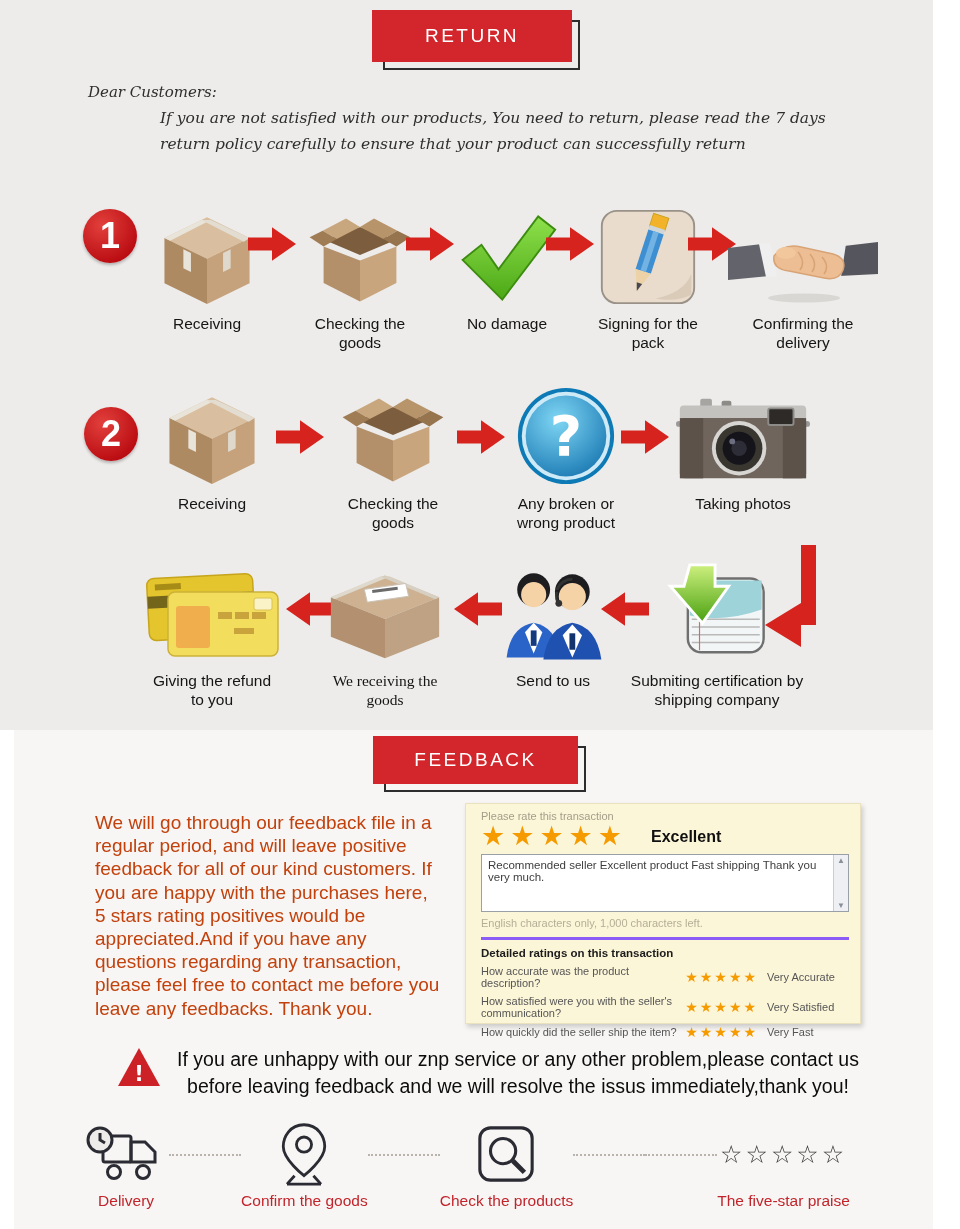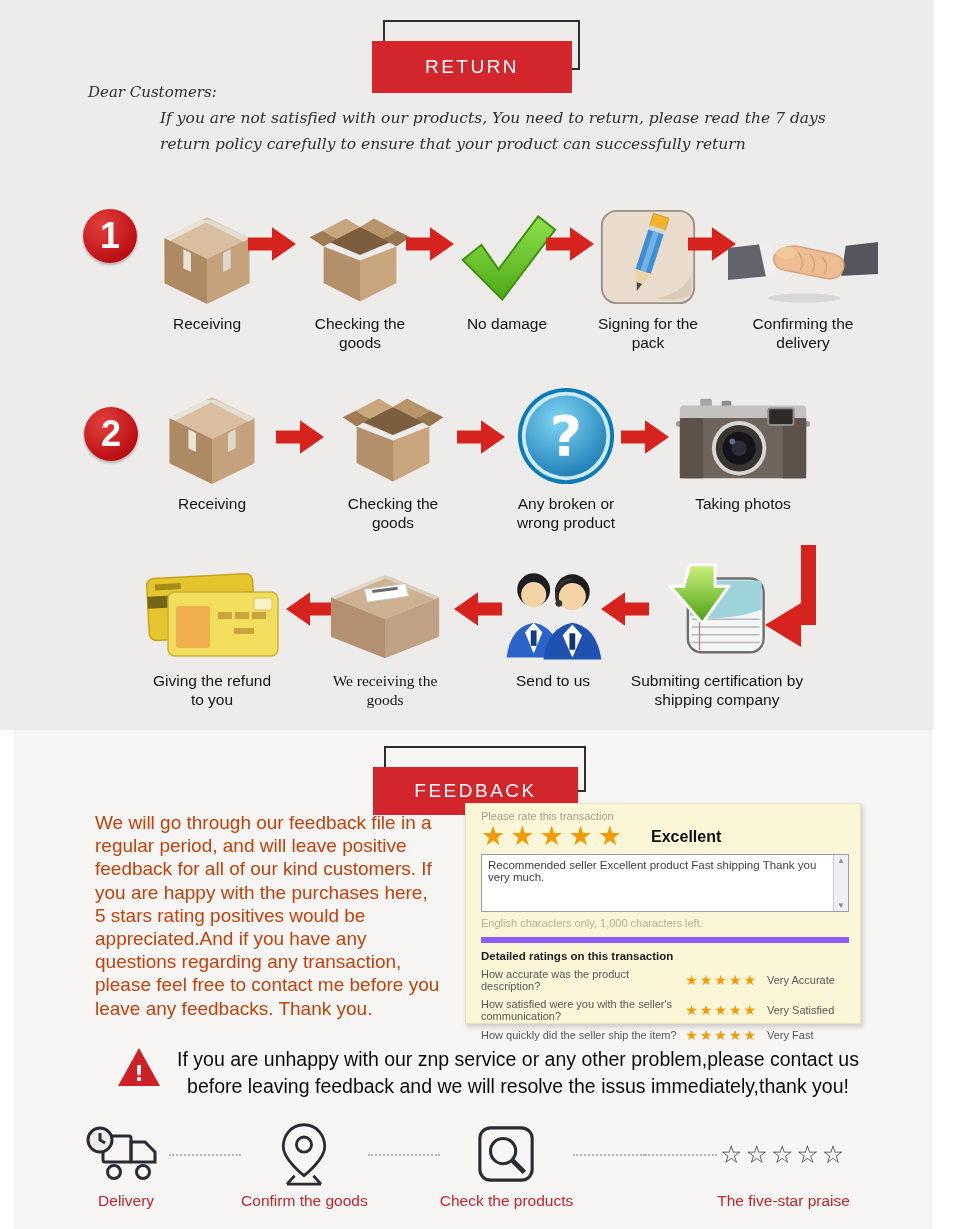--- a/index.html
+++ b/index.html
@@ -7,21 +7,21 @@
         font-family:"Liberation Sans",sans-serif;}
   .top-bg{position:absolute;left:0;top:0;width:933px;height:730px;background:#edecea;}
   .bottom-bg{position:absolute;left:14px;top:730px;width:919px;height:499px;background:#f7f6f4;}
 
   
   .banner{position:absolute;width:200px;height:52px;}
   .banner .outline{position:absolute;left:11px;top:10px;width:197px;height:50px;
                    border:2px solid #2d2d2d;box-sizing:border-box;}
   .banner .face{position:absolute;left:0;top:0;width:100%;height:100%;background:#d2262c;
                 display:flex;align-items:center;justify-content:center;color:#fff;
-                font-size:19px;letter-spacing:2.5px;margin-top:31px;}
+                font-size:19px;letter-spacing:2.5px;}
 
   .hand{position:absolute;font-family:"DejaVu Serif",serif;font-style:italic;color:#2e2e2e;}
 
   
   .numb{position:absolute;width:54px;height:54px;border-radius:50%;
         background:radial-gradient(circle at 35% 30%,#e2403c,#ba0c12 75%);
         color:#fff;font-weight:bold;font-size:36px;display:flex;align-items:center;
         justify-content:center;box-shadow:0 2px 3px rgba(0,0,0,.25);}
   .step{position:absolute;text-align:center;}
   .step .ic{display:flex;align-items:flex-end;justify-content:center;height:118px;}
@@ -39,21 +39,21 @@
   .fp-starrow{display:flex;align-items:center;margin:1px 0 4px 0;}
   .fp-stars{font-size:27px;color:#f59b00;letter-spacing:5px;line-height:1;}
   .fp-exc{font-weight:bold;font-size:16px;margin-left:24px;color:#101010;}
   .fp-ta{display:flex;height:56px;border:1px solid #9aa0a8;background:#fff;}
   .fp-ta-text{flex:1;font-size:11.5px;color:#3e3e3e;padding:4px 6px;}
   .fp-sb{width:14px;border-left:1px solid #c9ced6;background:#eef0f3;display:flex;
          flex-direction:column;justify-content:space-between;align-items:center;
          font-size:8px;color:#8a909a;padding:1px 0;}
   .fp-note{font-size:11px;color:#b5ae97;margin-top:5px;}
   .fp-dt{font-size:11.5px;font-weight:bold;color:#1c1c1c;margin-top:8px;
-         border-top:6px solid #8b5cf6;padding-top:7px;}
+         border-top:3px solid #8b5cf6;padding-top:7px;}
   .fp-row{display:flex;align-items:center;margin-top:6px;font-size:11px;color:#555;}
   .fp-q{flex:1;}
   .fp-rs{font-size:14px;color:#f59b00;letter-spacing:2px;margin-right:9px;line-height:1;}
   .fp-v{width:82px;}
 
   .warn-tri{position:absolute;left:117px;top:1046px;}
   .warn-text{position:absolute;left:165px;top:1046px;width:706px;font-size:19.5px;
              line-height:27px;color:#0c0c0c;text-align:center;}
 
   

